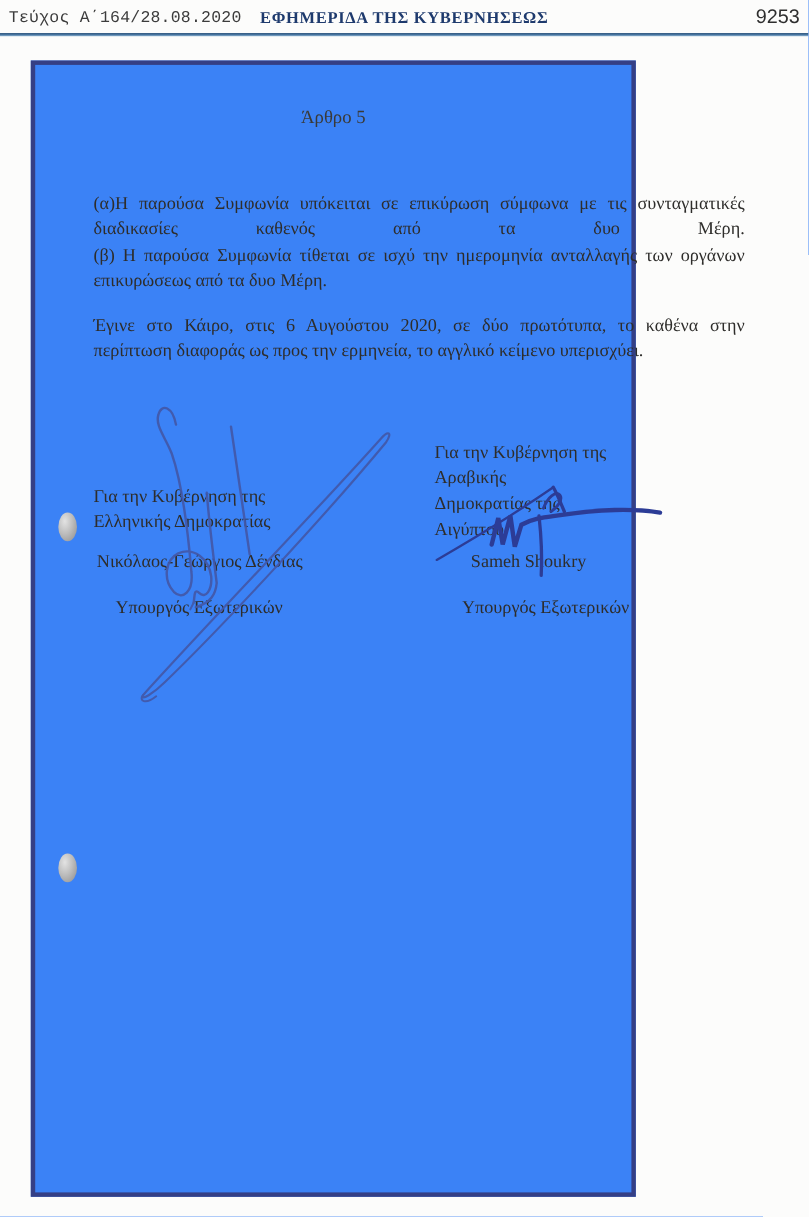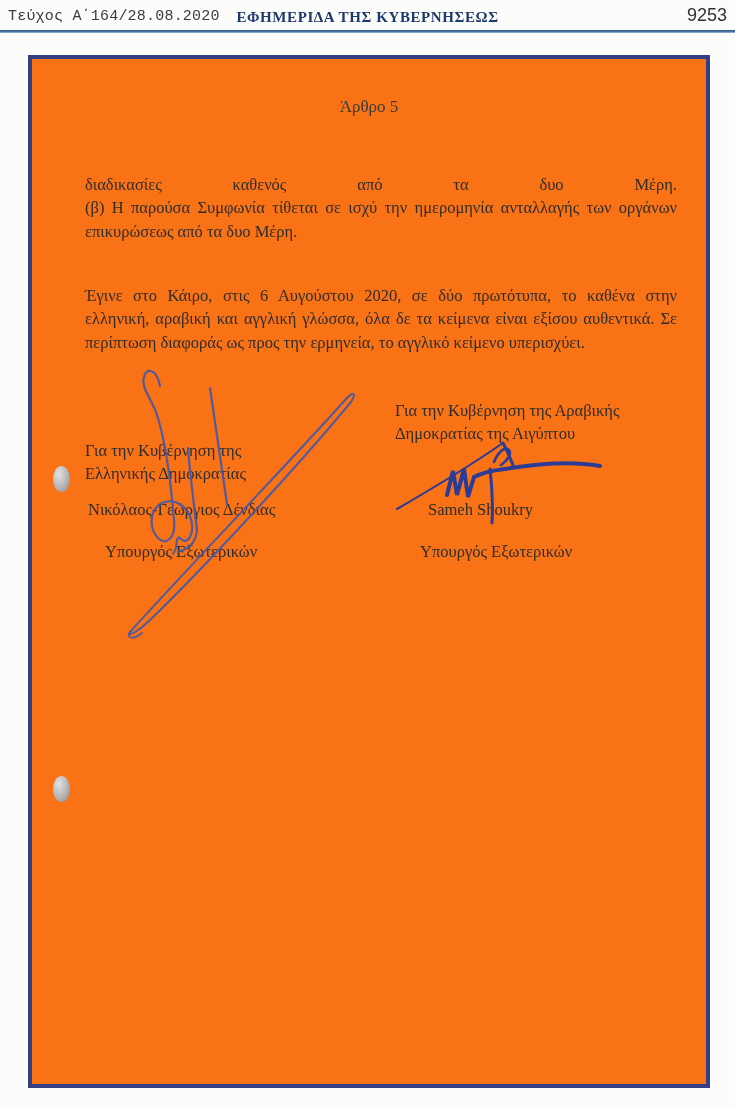--- a/index.html
+++ b/index.html
@@ -25,22 +25,22 @@
     position:absolute;right:8px;top:5px;
     font-family:"Liberation Sans","DejaVu Sans",sans-serif;
     font-size:18px;color:#2f2f2f;
   }
   .header-rule{
     position:absolute;left:0;top:30px;width:735px;height:3px;
     background:linear-gradient(to bottom,#33597f 0%,#4a79a5 60%,#a7c6dd 100%);
   }
   
   .doc-box{
-    position:absolute;left:28px;top:55px;width:682px;height:1033px;
-    border:4px solid #353f85;background:#f97316;box-sizing:border-box;
+    position:absolute;left:28px;top:55px;width:550px;height:1033px;
+    border:4px solid #353f85;background:#3b82f6;box-sizing:border-box;
   }
   .binding-mark{
     position:absolute;width:17px;height:26px;border-radius:50%;
     background:radial-gradient(ellipse at 35% 30%,#e3e3e3 0%,#bdbdbd 45%,#8b8b8b 100%);
     left:21px;z-index:3;
   }
   .binding-mark.m1{top:407px;}
   .binding-mark.m2{top:717px;}
   
   .article-heading{
@@ -80,28 +80,28 @@
   <div class="masthead">ΕΦΗΜΕΡΙΔΑ ΤΗΣ ΚΥΒΕΡΝΗΣΕΩΣ</div>
   <div class="page-number">9253</div>
   <div class="header-rule"></div>
 </div>
 
 <div class="doc-box">
 
   <div class="article-heading">Άρθρο 5</div>
 
   <div class="para para1">
+      <div class="line">(α)Η παρούσα Συμφωνία υπόκειται σε επικύρωση σύμφωνα με τις συνταγματικές</div>
       <div class="line">διαδικασίες καθενός από τα δυο Μέρη.</div>
       <div class="line">(β) Η παρούσα Συμφωνία τίθεται σε ισχύ την ημερομηνία ανταλλαγής των οργάνων</div>
       <div class="line">επικυρώσεως από τα δυο Μέρη.</div>
     </div>
 
   <div class="para para2">
       <div class="line">Έγινε στο Κάιρο, στις 6 Αυγούστου 2020, σε δύο πρωτότυπα, το καθένα στην</div>
-      <div class="line">ελληνική, αραβική και αγγλική γλώσσα, όλα δε τα κείμενα είναι εξίσου αυθεντικά. Σε</div>
       <div class="line">περίπτωση διαφοράς ως προς την ερμηνεία, το αγγλικό κείμενο υπερισχύει.</div>
     </div>
 
   <div class="sig-caption cap-left">Για την Κυβέρνηση της
 Ελληνικής Δημοκρατίας</div>
   <div class="sig-caption cap-right">Για την Κυβέρνηση της Αραβικής
 Δημοκρατίας της Αιγύπτου</div>
 
   <div class="sig-name name-left">Νικόλαος-Γεώργιος Δένδιας</div>
   <div class="sig-name name-right">Sameh Shoukry</div>

